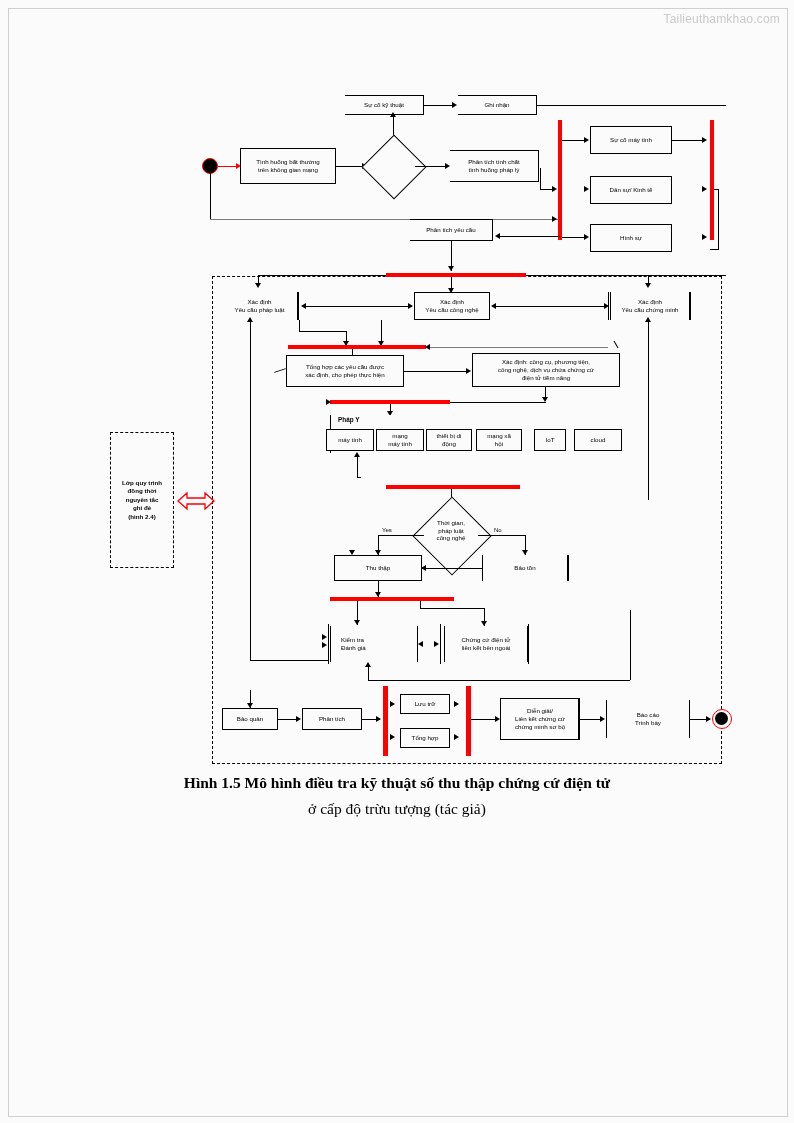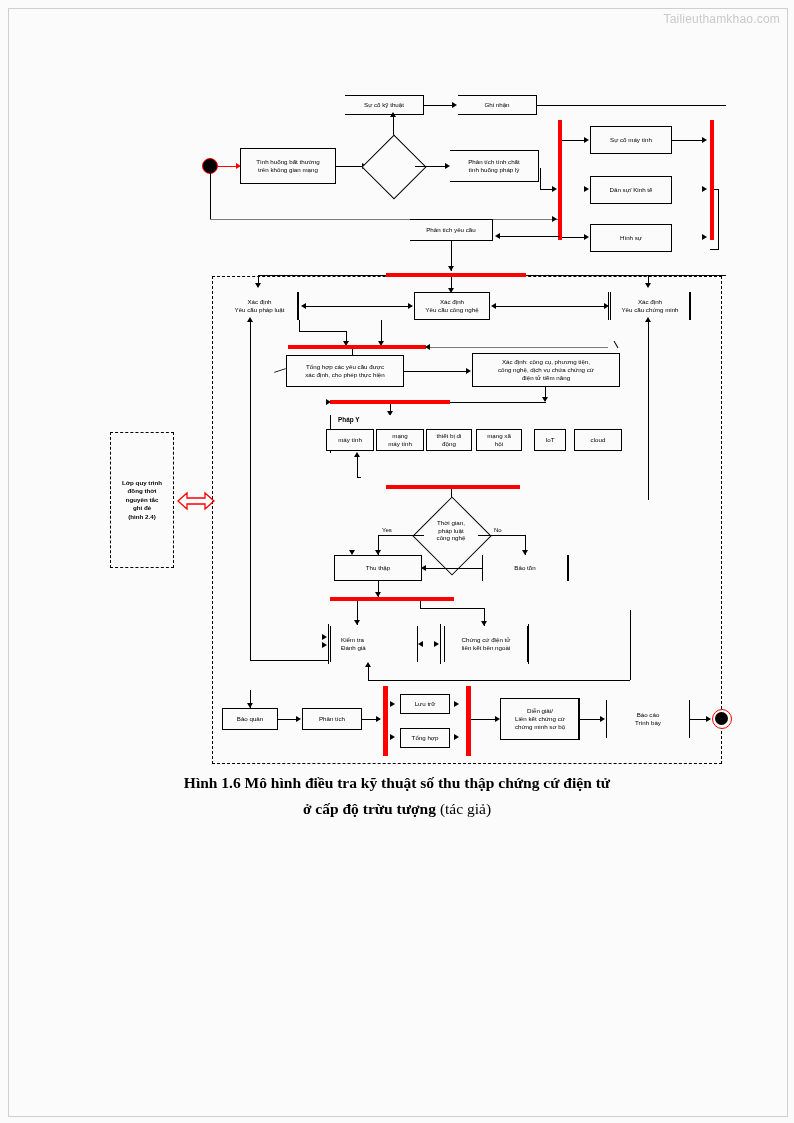--- a/index.html
+++ b/index.html
@@ -10,21 +10,21 @@
        border:1px solid #cfcfcf;background:#fbfbfb;}
   .watermark{position:absolute;right:14px;top:12px;font-size:12px;color:#c9c9c9;
        letter-spacing:.2px;font-family:"Liberation Sans",sans-serif;}
   .pageno{position:absolute;left:0;right:0;top:46px;text-align:center;
        font-family:"Liberation Serif",serif;font-size:15px;color:#2b2b2b;}
   .canvas{position:absolute;left:0;top:0;width:794px;height:790px;}
   .caption{position:absolute;left:80px;top:770px;width:634px;text-align:center;
        font-family:"Liberation Serif",serif;color:#000;}
   .cap1{font-size:15.5px;font-weight:bold;line-height:26px;}
   .cap2{font-size:15.5px;line-height:26px;}
-  .cap2 b{font-weight:bold;margin-top:15px;}
+  .cap2 b{font-weight:normal;margin-top:15px;}
   
   .node{position:absolute;border:1px solid #000;background:#fbfbfb;
         display:flex;align-items:center;justify-content:center;text-align:center;
         font-size:6.2px;line-height:8.2px;padding:1px 2px;box-sizing:border-box;}
   .nolr{border-left:none;border-right:none;}
   .notb{border-top:none;border-bottom:none;}
   .bar{position:absolute;background:#ff0000;}
   .hbar{height:4px;}
   .vbar{width:4px;}
   .ln{position:absolute;background:#000;}
@@ -364,16 +364,16 @@
       <span>(hình 2.4)</span>
     </div>
 
     <svg class="dbl-arrow" style="left:176px;top:488px;" width="40" height="26">
       <polygon points="2,13 11,5 11,10 29,10 29,5 38,13 29,21 29,16 11,16 11,21" fill="none" stroke="#ff0000" stroke-width="1.3"></polygon>
     </svg>
 
   </div>
 
   <div class="caption">
-    <div class="cap1">Hình 1.6 Mô hình điều tra kỹ thuật số thu thập chứng cứ điện tử</div>
+    <div class="cap1">Hình 1.5 Mô hình điều tra kỹ thuật số thu thập chứng cứ điện tử</div>
     <div class="cap2"><b>ở cấp độ trừu tượng</b><span> (tác giả)</span></div>
   </div>
 </div>
 
 </body></html>

